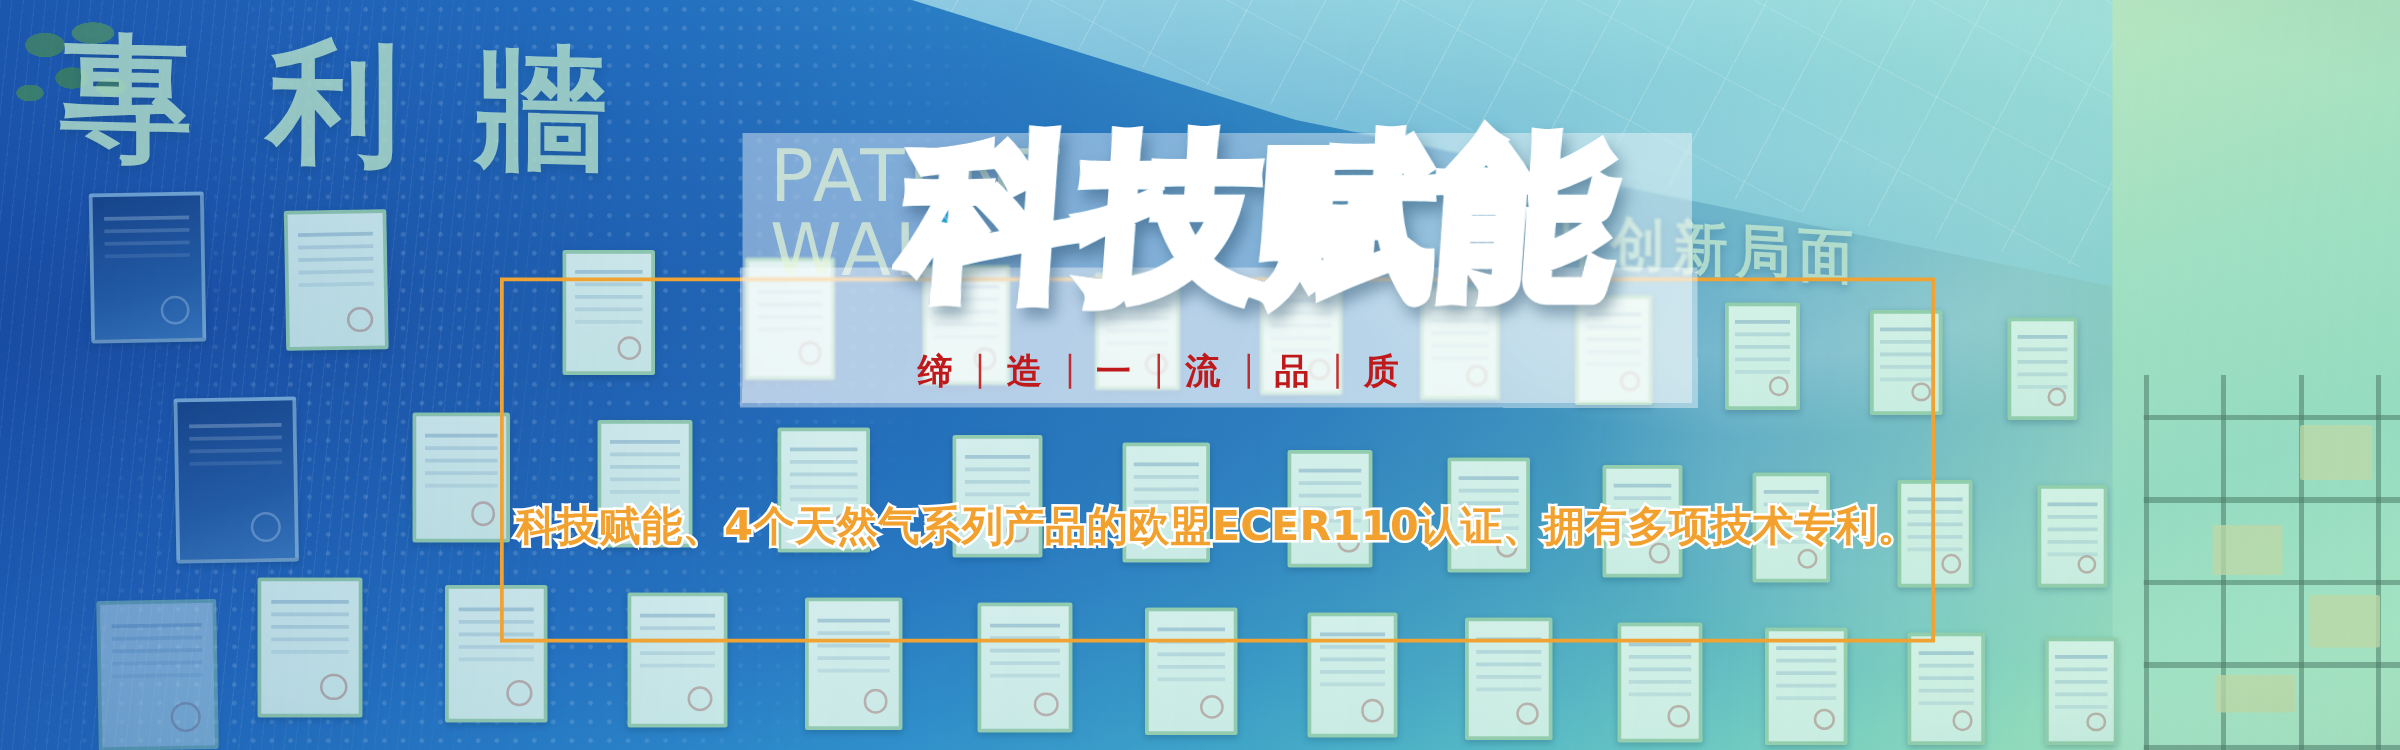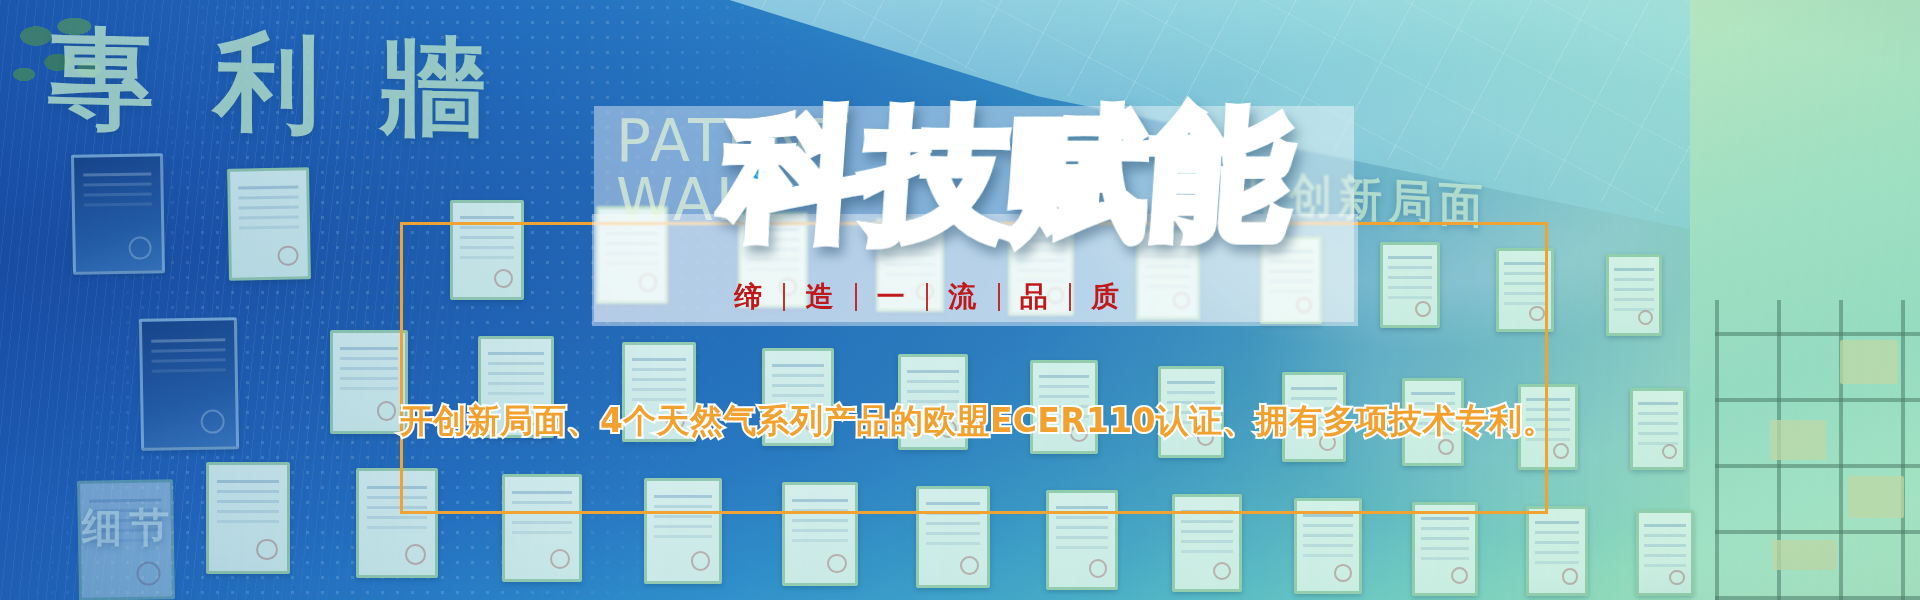--- a/index.html
+++ b/index.html
@@ -300,21 +300,20 @@
   <div class="cert" style="left:1526px;top:506px;width:62px;height:90px;"></div>
   <div class="cert" style="left:1636px;top:510px;width:58px;height:86px;"></div>
 
   <div class="layer bg-wash"></div>
   <div class="layer bg-vignette"></div>
 
   <div id="wall-title" class="wall-word">
     <span>專</span><span>利</span><span>牆</span>
   </div>
   <div id="wall-slogan" class="wall-word">开创新局面</div>
-  <div id="wall-detail" class="wall-word">细节</div>
 
   <div id="frame"></div>
 
   <div id="panel">
     <div id="panel-patent">PATENT
 WALL</div>
   </div>
   <div id="frame-mask"></div>
 
   <div id="headline">科技赋能</div>
@@ -327,16 +326,16 @@
     <span class="w">一</span>
     <span class="sep"></span>
     <span class="w">流</span>
     <span class="sep"></span>
     <span class="w">品</span>
     <span class="sep"></span>
     <span class="w">质</span>
   </div>
 
   <div id="desc">
-    <div>开创新局面、4个天然气系列产品的欧盟ECER110认证、拥有多项技术专利。</div>
+    <div>科技赋能、4个天然气系列产品的欧盟ECER110认证、拥有多项技术专利。</div>
   </div>
 
 </div>
 
 </body></html>

